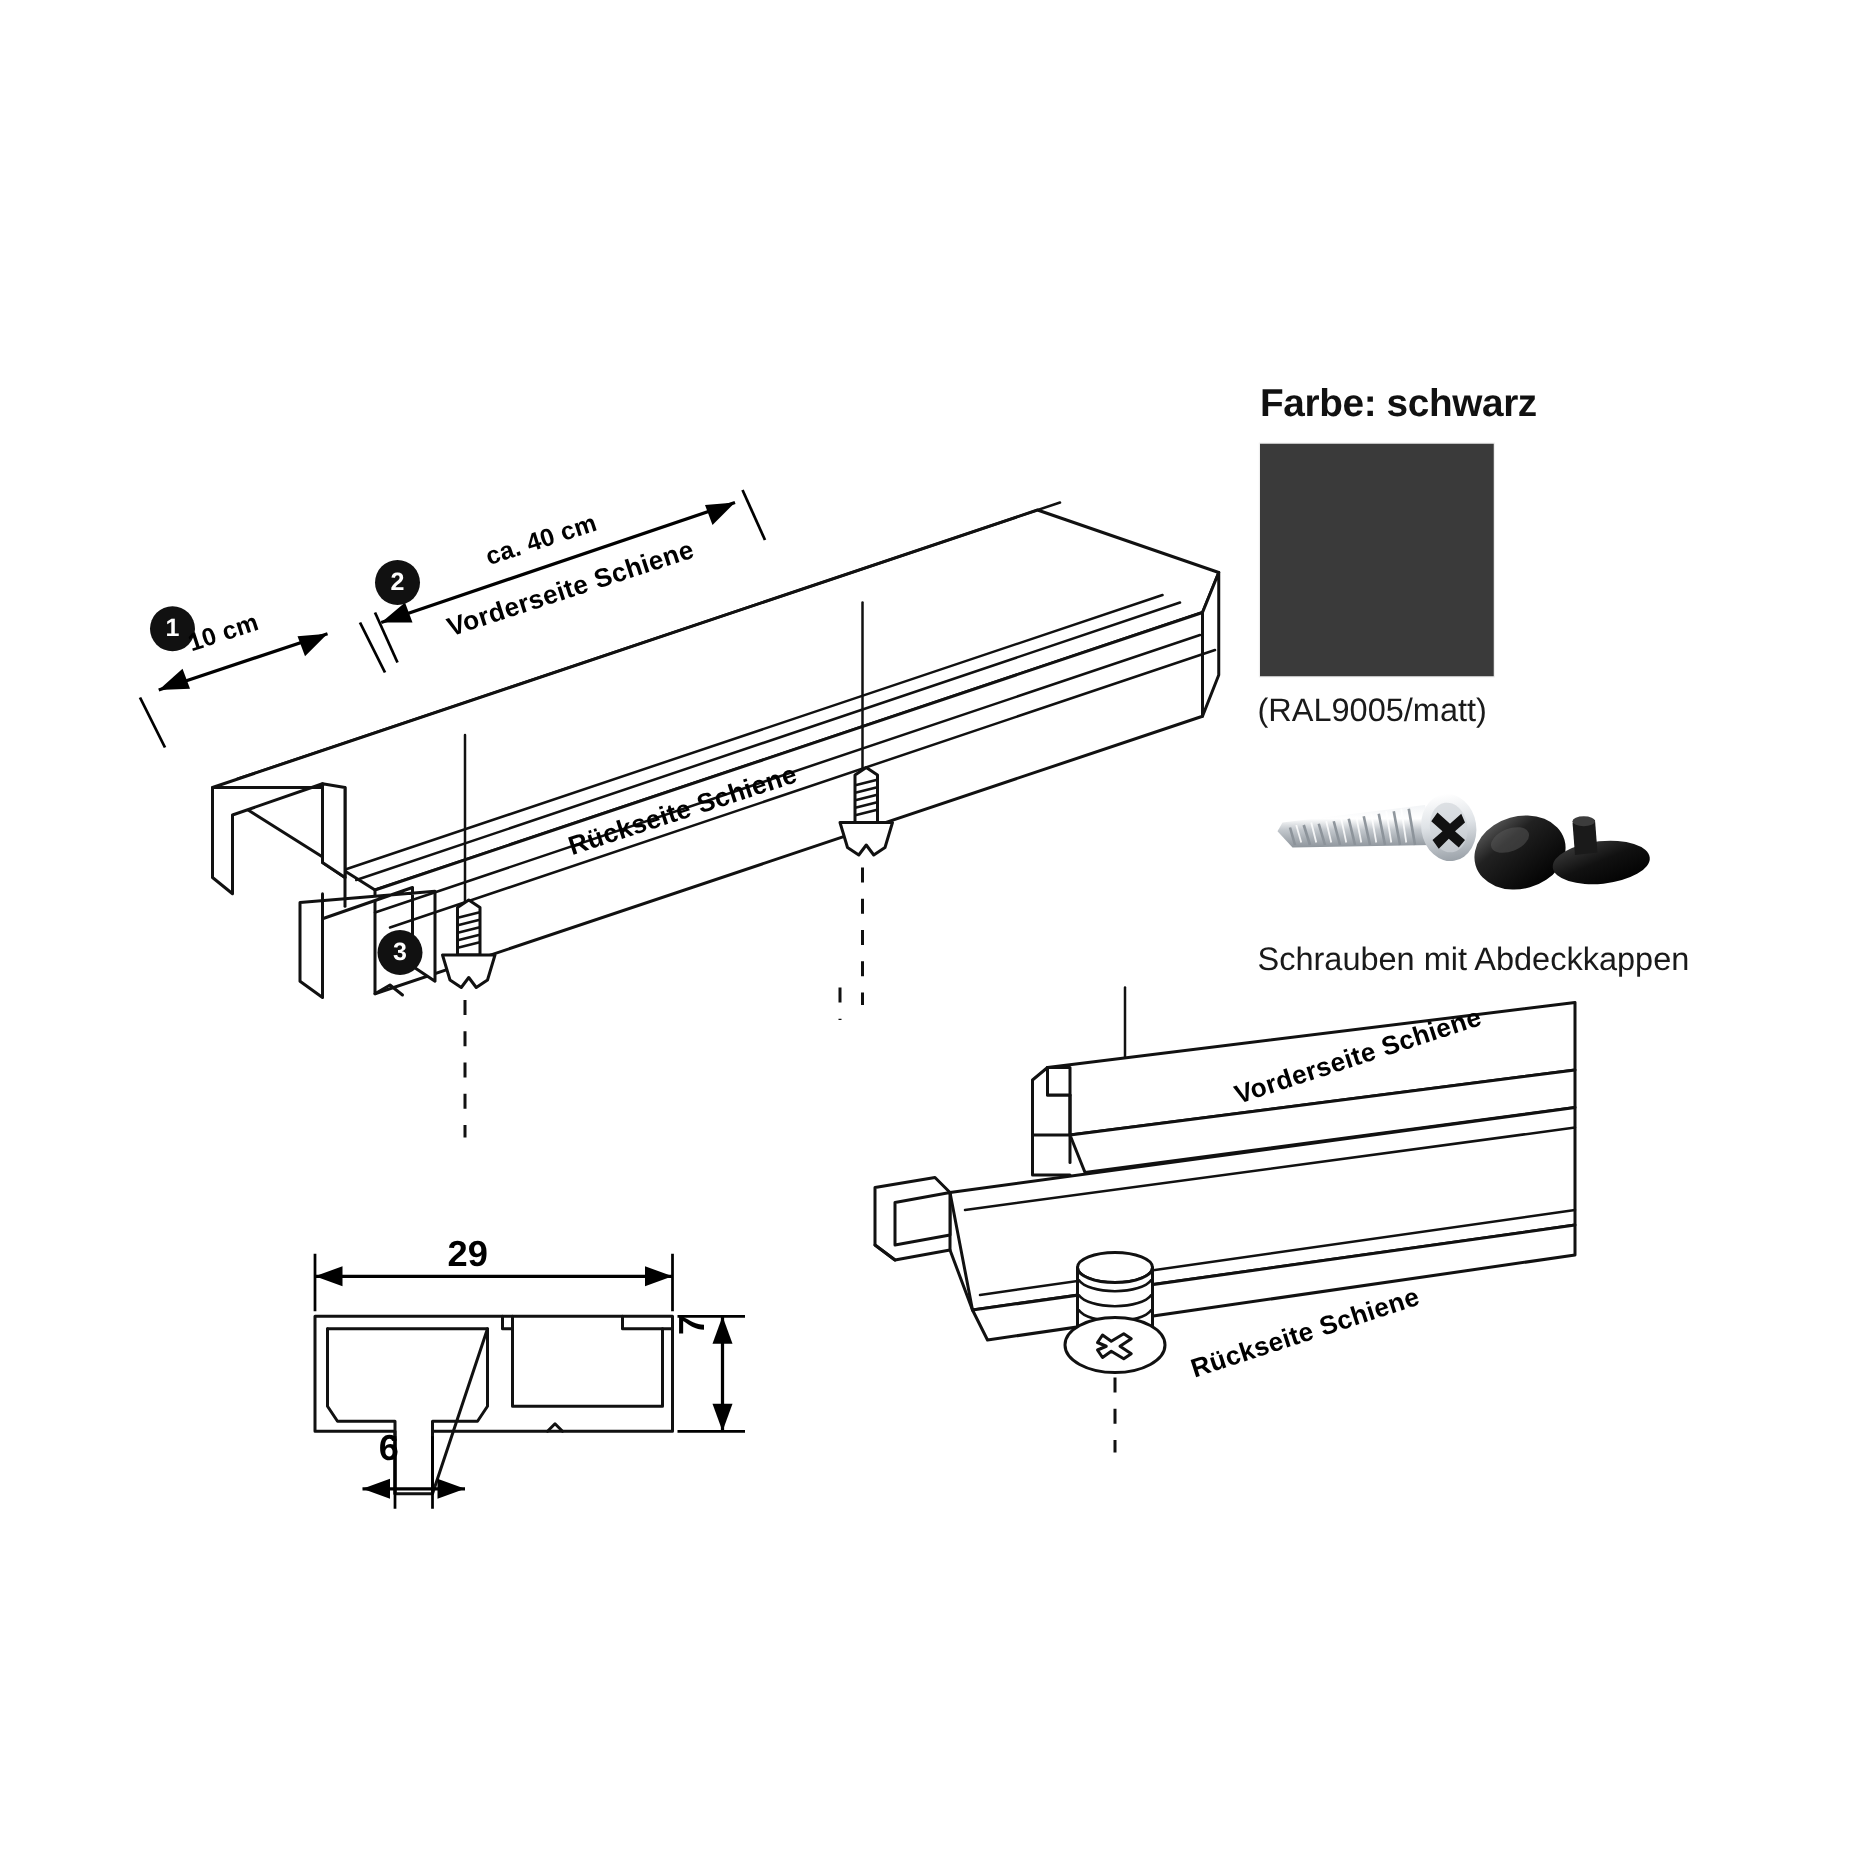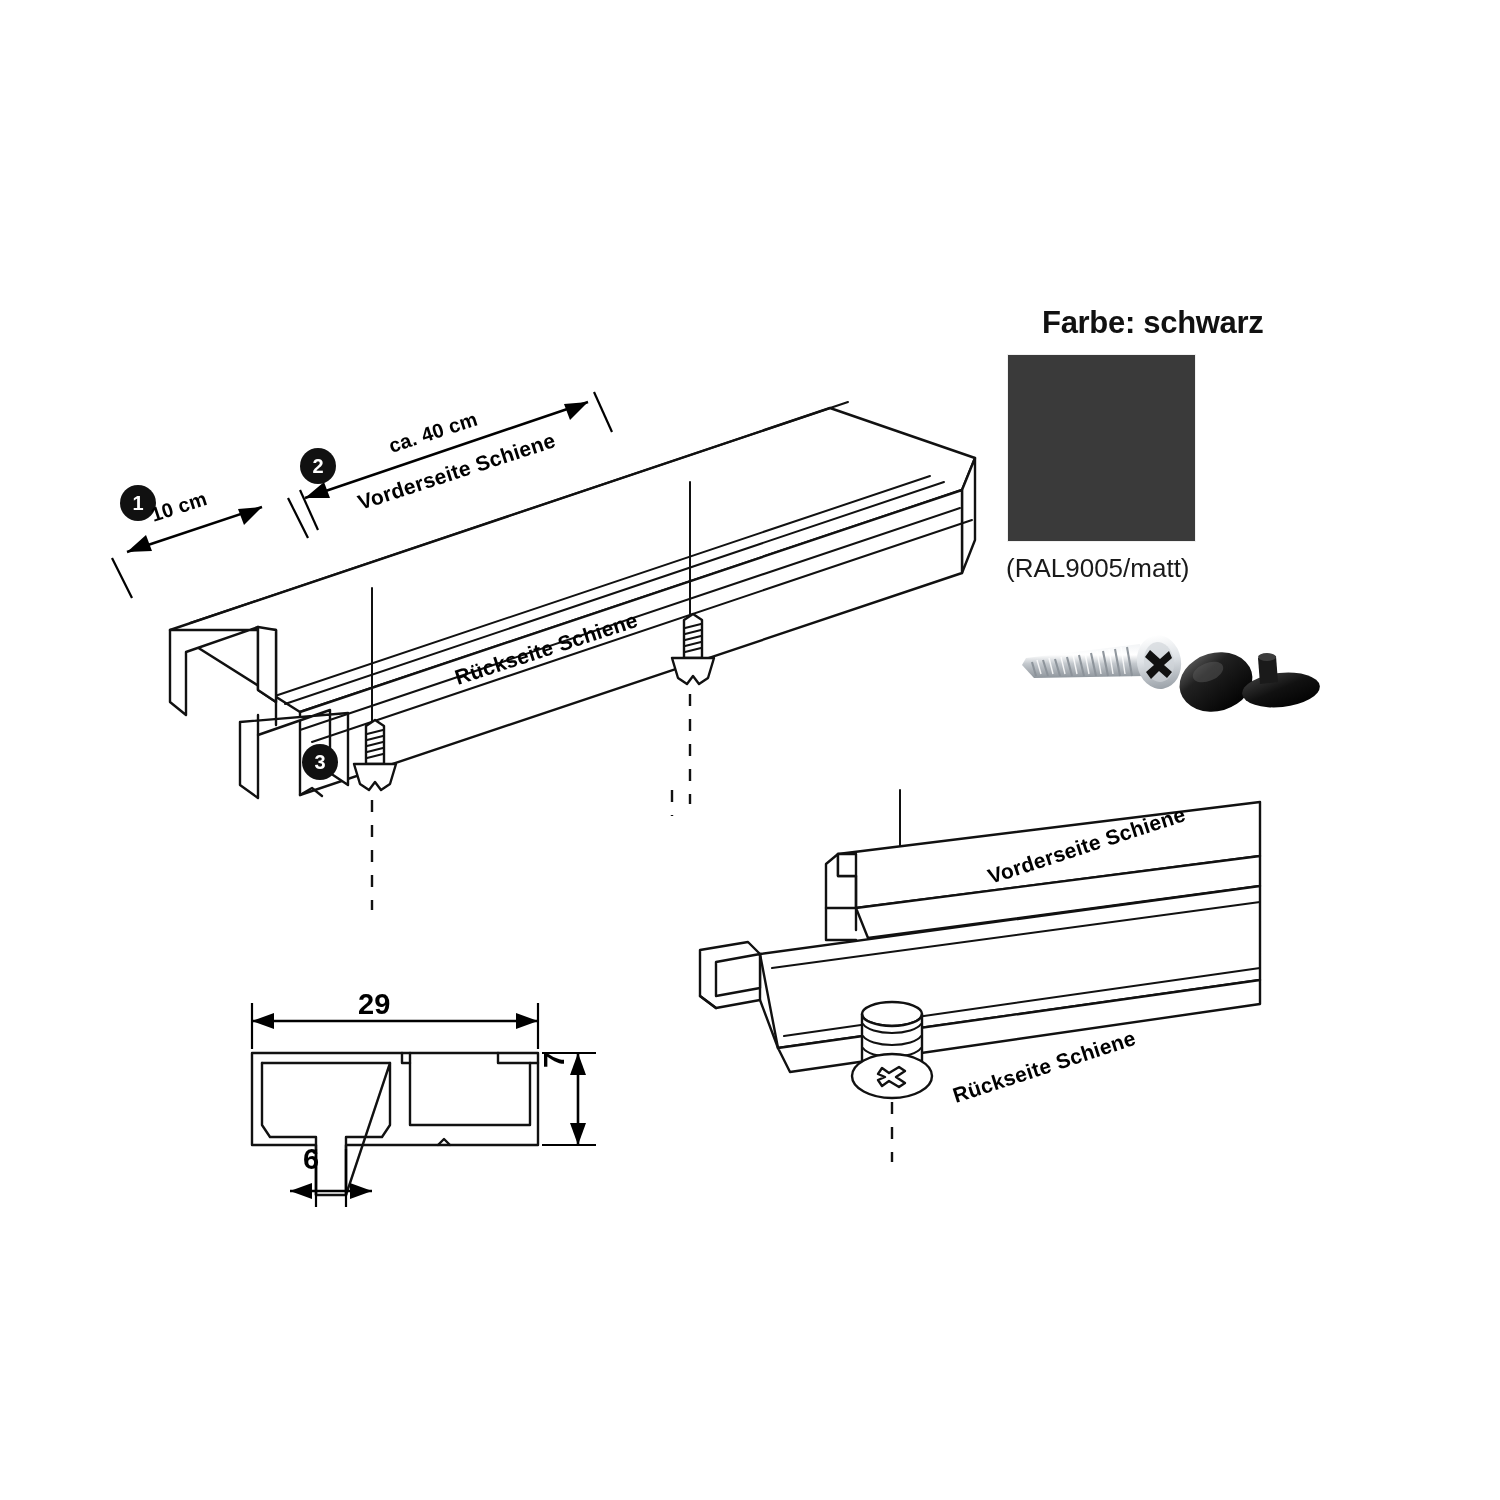--- a/index.html
+++ b/index.html
@@ -10,21 +10,21 @@
     overflow:hidden;
   }
   #stage{position:relative;width:1500px;height:1500px;background:#fff;}
 
   
   .abs{position:absolute;}
 
   
   .t-head{
     font-size:31px;font-weight:bold;letter-spacing:-0.3px;
-    color:#111;white-space:nowrap;margin-left:34px;
+    color:#111;white-space:nowrap;
   }
   .t-cap{
     font-size:26px;font-weight:normal;color:#1a1a1a;white-space:nowrap;text-align:right;
   }
   .t-dim{
     font-size:20px;font-weight:bold;color:#000;white-space:nowrap;
     letter-spacing:0.2px;
   }
   .t-lab{
     font-size:21px;font-weight:bold;color:#000;white-space:nowrap;
@@ -223,20 +223,21 @@
     </g>
 
     <ellipse cx="216" cy="64" rx="37" ry="29" transform="rotate(-16 216 64)" fill="url(#blkcap)"></ellipse>
     <ellipse cx="208" cy="54" rx="16" ry="9" transform="rotate(-22 208 54)" fill="#5f5f5f" opacity="0.45"></ellipse>
 
     <ellipse cx="281" cy="72" rx="39" ry="17" transform="rotate(-6 281 72)" fill="url(#blkcap2)"></ellipse>
     <path d="M258,40 L276,38 L278,64 L260,66 Z" fill="#1a1a1a"></path>
     <ellipse cx="267" cy="39" rx="9" ry="4" fill="#3c3c3c"></ellipse>
   </svg>
 
+  <div class="abs t-cap" style="left:1006px;top:752px;">Schrauben mit Abdeckkappen</div>
 
   <svg class="abs" style="left:230px;top:985px;" width="370" height="230" viewBox="0 0 370 230">
 
     <path class="ln fillw" stroke-width="3" d="
       M22,68
       L308,68
       L308,160
       L116,160
       L116,210
       L86,210

